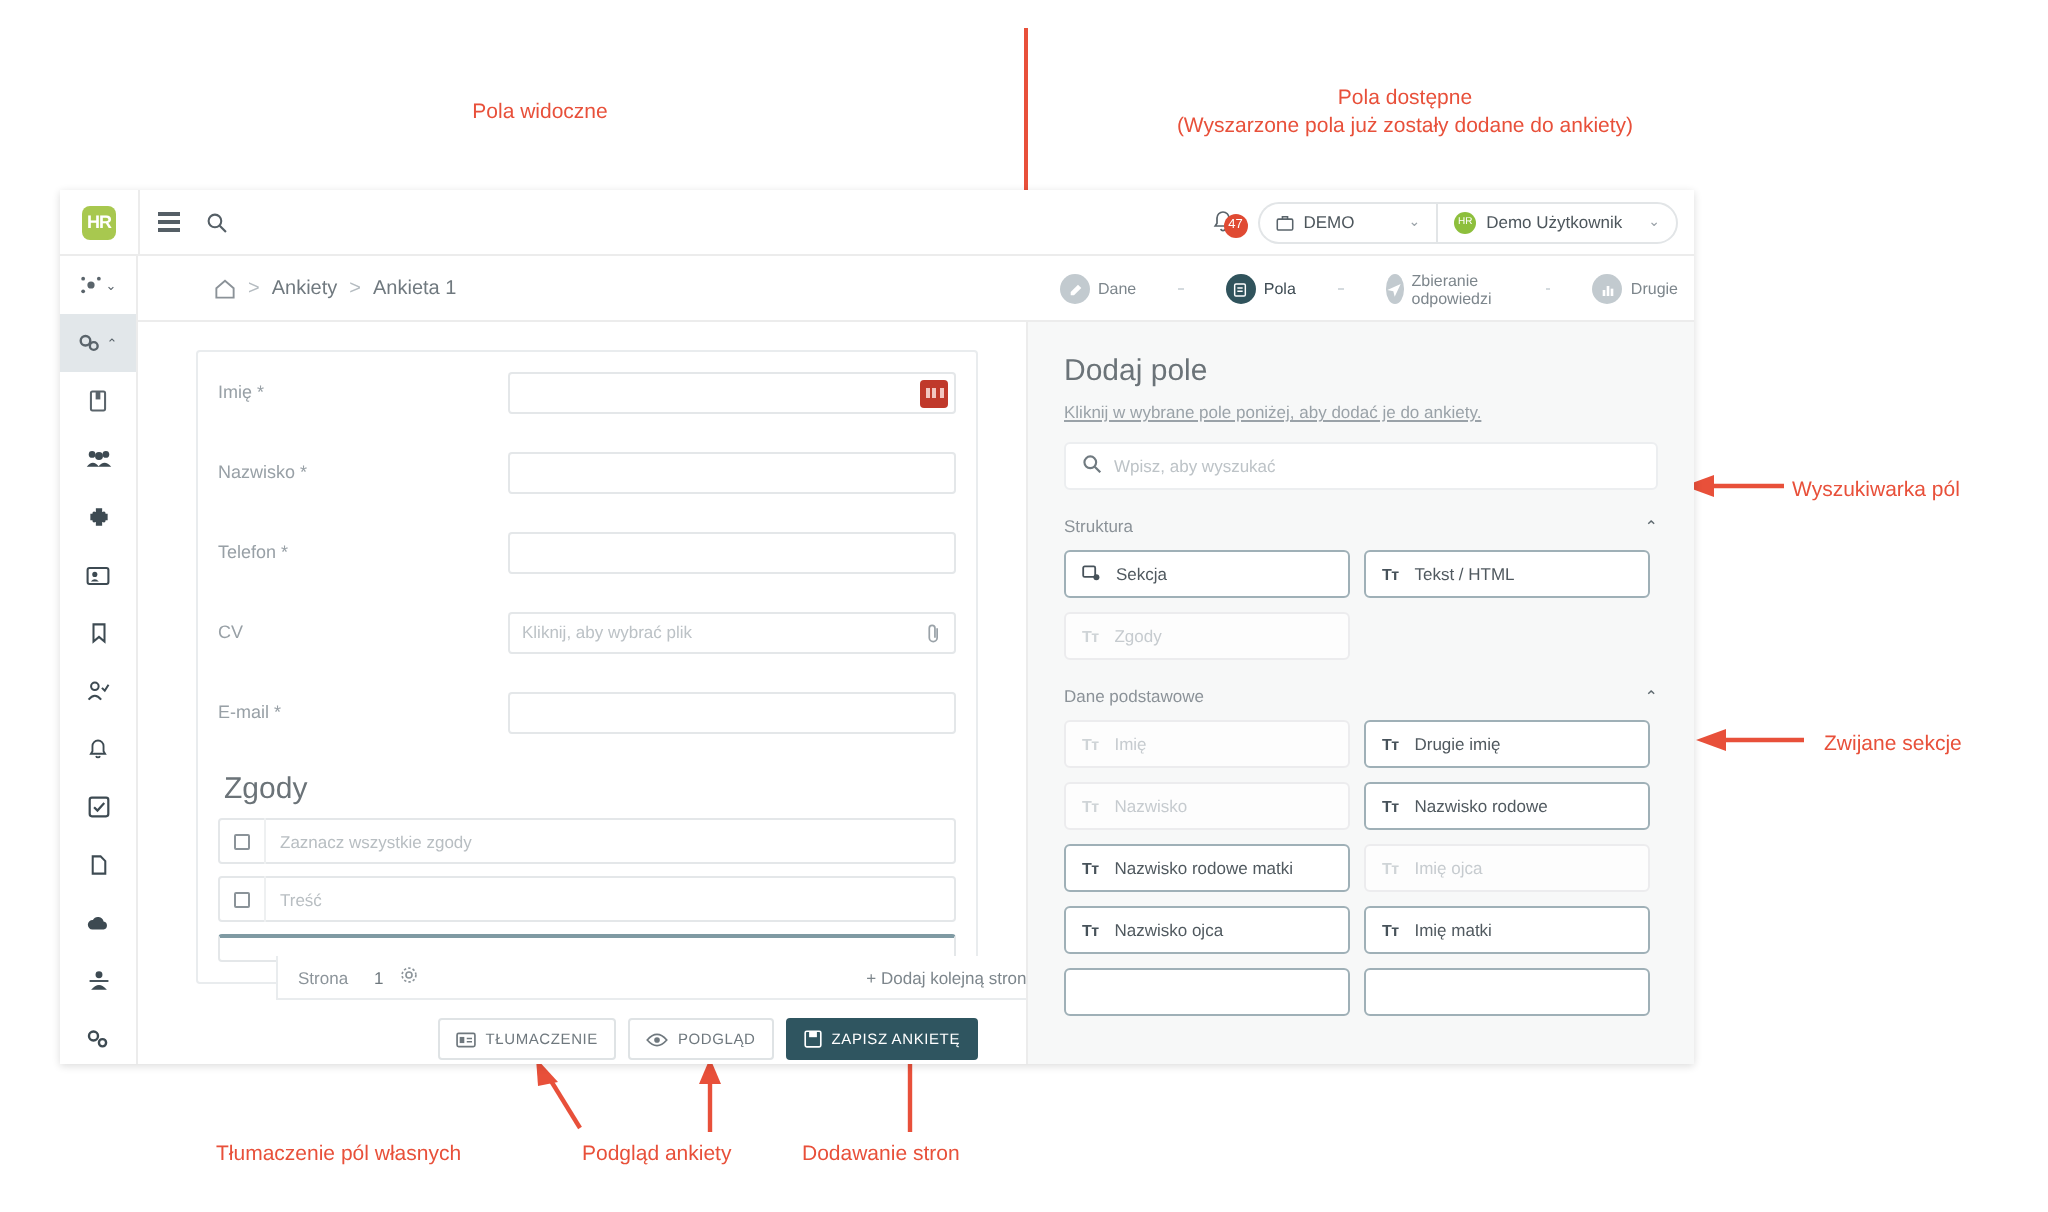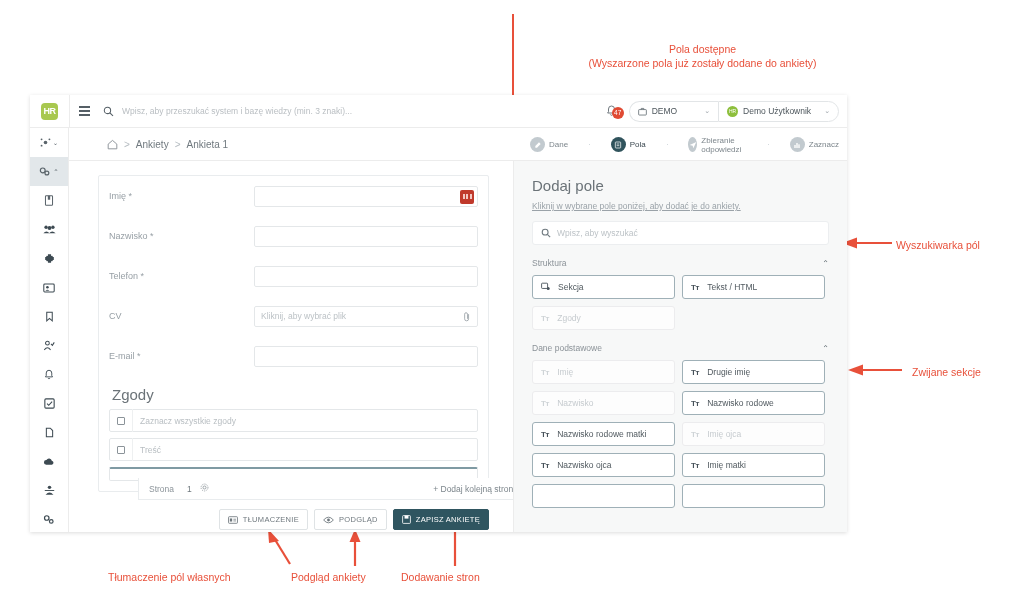--- a/index.html
+++ b/index.html
@@ -229,20 +229,21 @@
   }
   .chip.dim { border-color: #ececee; color: #c6cbcf; background: #fdfdfd; }
   .chip .ti { font-size: 8px; font-weight: bold; color: #47525a; letter-spacing:-.3px;}
   .chip.dim .ti { color: #cfd4d7; font-weight: bold; }
 </style>
 </head>
 <body>
 
 <div id="stage">
 
+  <div class="anno anno-left">Pola widoczne</div>
   <div class="anno anno-right">Pola dostępne
 (Wyszarzone pola już zostały dodane do ankiety)</div>
   <div class="divider-v"></div>
 
   <div class="anno-r anno-r1">Wyszukiwarka pól</div>
   <div class="anno-r anno-r2">Zwijane sekcje</div>
   <div class="anno-b anno-b1">Tłumaczenie pól własnych</div>
   <div class="anno-b anno-b2">Podgląd ankiety</div>
   <div class="anno-b anno-b3">Dodawanie stron</div>
 
@@ -286,21 +287,20 @@
       <div class="tb-sep"></div>
       <div class="hamb">
           <i></i>
         </div>
       <div class="srch-ico">
         <svg width="11" height="11" viewBox="0 0 16 16">
             <circle cx="6.5" cy="6.5" r="4.6" fill="none" stroke="#555f66" stroke-width="1.5"></circle>
             <path d="M10 10 L14.5 14.5" stroke="#555f66" stroke-width="1.6"></path>
           </svg>
       </div>
-      <div class="srch-txt">Wpisz, aby przeszukać system i bazę wiedzy (min. 3 znaki)...</div>
 
       <div class="tb-right">
         <div class="bell-wrap">
           <svg width="11" height="12" viewBox="0 0 16 18">
               <path d="M8 1.5 a4.5 4.5 0 0 1 4.5 4.5 v4 l1.3 2 H2.2 l1.3 -2 v-4 A4.5 4.5 0 0 1 8 1.5 z" fill="none" stroke="#5a646b" stroke-width="1.3"></path>
               <path d="M6.3 14.2 a1.8 1.8 0 0 0 3.4 0" fill="none" stroke="#5a646b" stroke-width="1.3"></path>
             </svg>
           <div class="badge">47</div>
         </div>
         <div class="pill joined-l">
@@ -451,21 +451,21 @@
       </div>
       <span class="step-line"></span>
       <div class="step">
         <span class="step-dot">
           <svg width="8" height="8" viewBox="0 0 12 12">
               <rect x="2" y="6" width="2" height="4.5" fill="#fff"></rect>
               <rect x="5" y="3" width="2" height="7.5" fill="#fff"></rect>
               <rect x="8" y="5" width="2" height="5.5" fill="#fff"></rect>
             </svg>
         </span>
-        <span class="step-lbl">Zaznacz</span>
+        <span class="step-lbl">Drugie</span>
       </div>
     </div>
 
     <div class="canvas">
       <div class="form-card">
 
         <div class="frow">
           <div class="flabel">Imię *</div>
           <div class="finput">
             <div class="fbtn-red">

